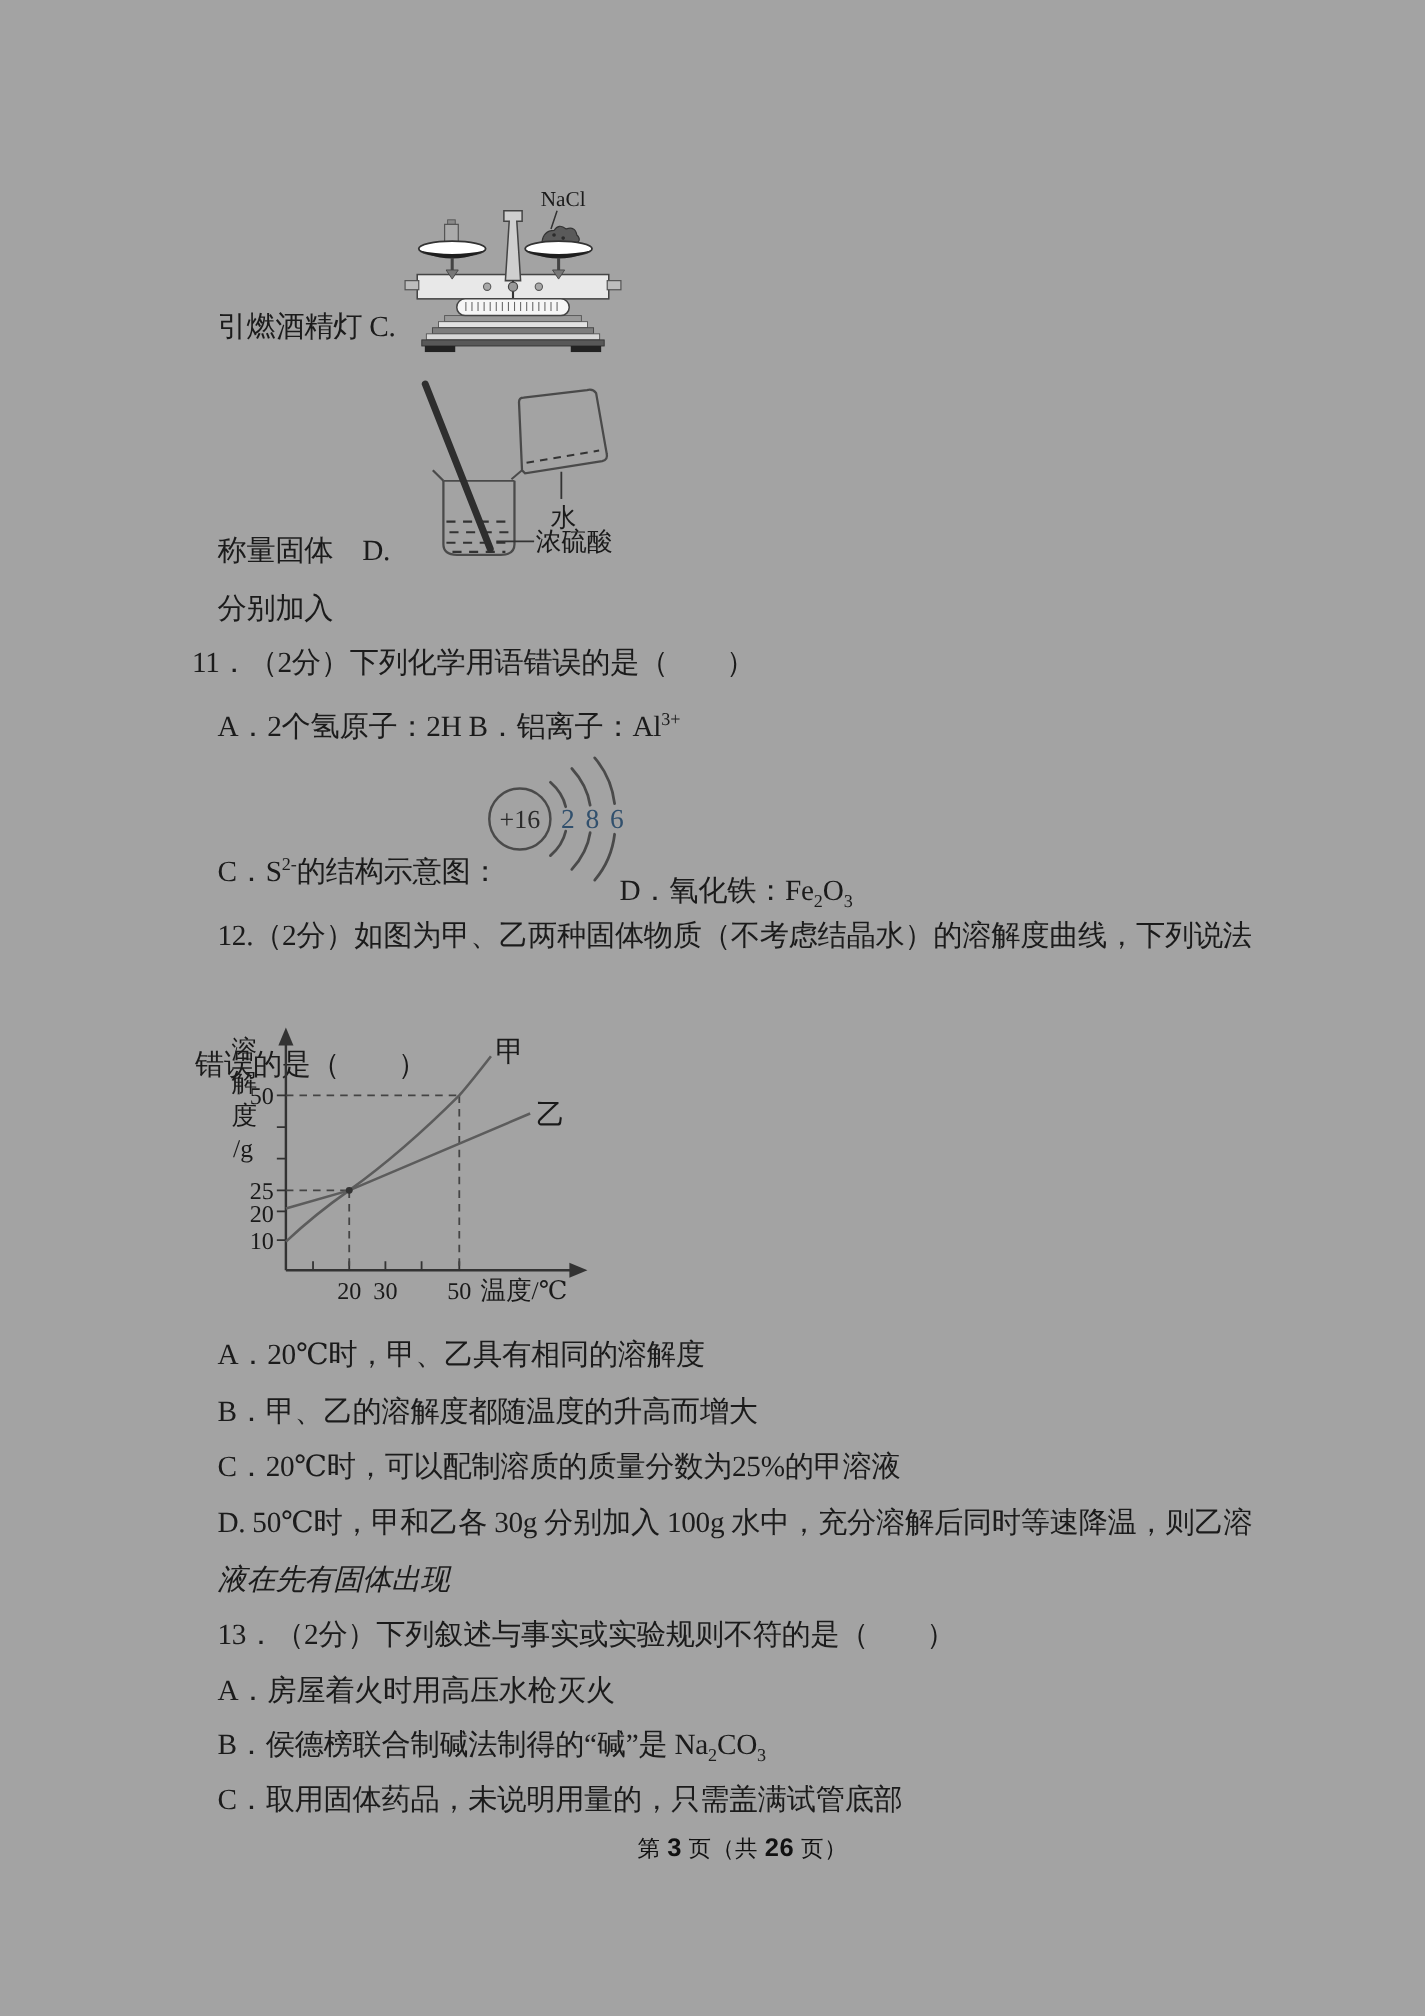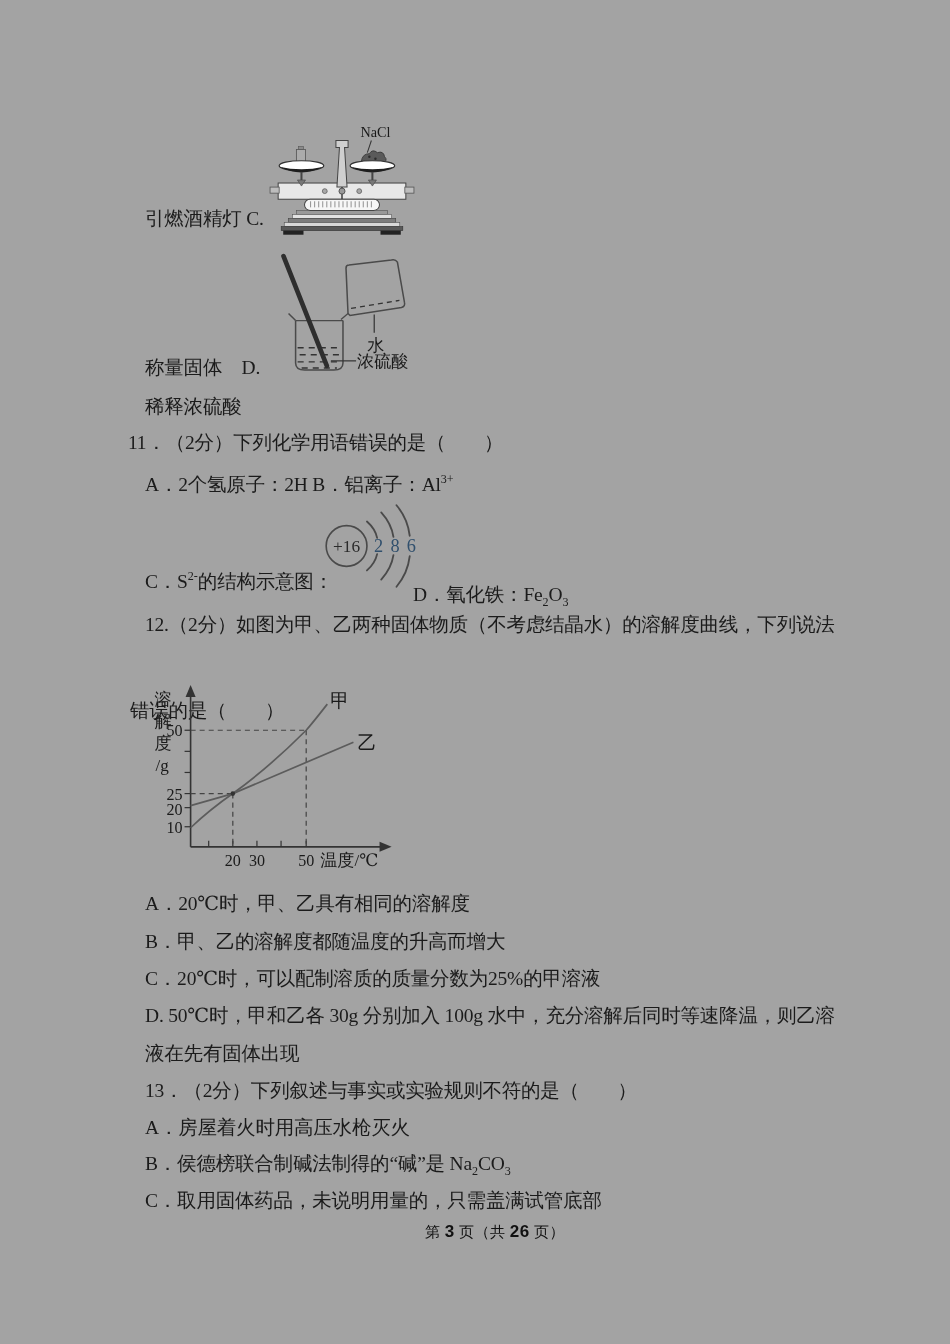--- a/index.html
+++ b/index.html
@@ -123,21 +123,21 @@
 
     <line x1="103" y1="62" x2="103" y2="80" stroke="#333" stroke-width="1.2"></line>
     <text x="96" y="98" font-size="17" fill="#1a1a1a">水</text>
 
     <line x1="60" y1="108" x2="85" y2="108" stroke="#333" stroke-width="1.2"></line>
     <text x="86" y="114" font-size="17" fill="#1a1a1a">浓硫酸</text>
   </svg>
 
   <div class="line" style="left:145px;top:355px;">称量固体　D.</div>
 
-  <div class="line" style="left:145px;top:394px;">稀释浓硫酸</div>
+  <div class="line" style="left:145px;top:394px;">分别加入</div>
 
   <div class="line" style="left:128px;top:430px;">11．（2分）下列化学用语错误的是（　　）</div>
 
   <div class="line" style="left:145px;top:467px;">
     <span>A．2个氢原子：2H B．铝离子：Al</span><sup>3+</sup>
   </div>
 
   <svg class="fig" style="left:316px;top:498px;" width="108" height="98" viewBox="0 0 106 96">
     <circle cx="30" cy="47" r="20" fill="none" stroke="#4a4a4a" stroke-width="1.6"></circle>
     <text x="30" y="53" font-size="17" text-anchor="middle" fill="#2b2b2b">+16</text>
@@ -229,21 +229,21 @@
       <text x="163" y="184">50</text>
     </g>
 
     <text x="177" y="184" font-size="17" fill="#1a1a1a">温度/℃</text>
   </svg>
 
   <div class="line" style="left:145px;top:891px;">A．20℃时，甲、乙具有相同的溶解度</div>
   <div class="line" style="left:145px;top:929px;">B．甲、乙的溶解度都随温度的升高而增大</div>
   <div class="line" style="left:145px;top:966px;">C．20℃时，可以配制溶质的质量分数为25%的甲溶液</div>
   <div class="line" style="left:145px;top:1003px;">D. 50℃时，甲和乙各 30g 分别加入 100g 水中，充分溶解后同时等速降温，则乙溶</div>
-  <div class="line" style="left:145px;top:1041px;">液在先有固体出现</div>
+  <div class="line" style="left:145px;top:1041px;font-style:italic;">液在先有固体出现</div>
 
   <div class="line" style="left:145px;top:1078px;font-family:Liberation Serif, serif;">13．（2分）下列叙述与事实或实验规则不符的是（　　）</div>
   <div class="line" style="left:145px;top:1115px;">A．房屋着火时用高压水枪灭火</div>
   <div class="line" style="left:145px;top:1151px;">
     <span>B．侯德榜联合制碱法制得的“碱”是 Na</span><sub>2</sub><span>CO</span><sub>3</sub>
   </div>
   <div class="line" style="left:145px;top:1188px;">C．取用固体药品，未说明用量的，只需盖满试管底部</div>
 
   <div class="footer">
     <span>第 </span><span class="num">3</span><span> 页（共 </span><span class="num">26</span><span> 页）</span>

